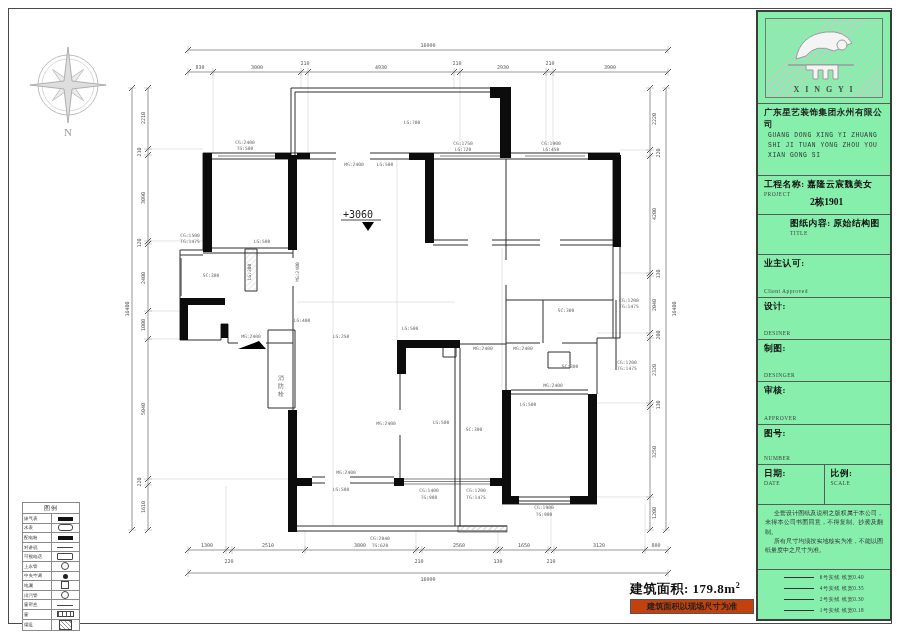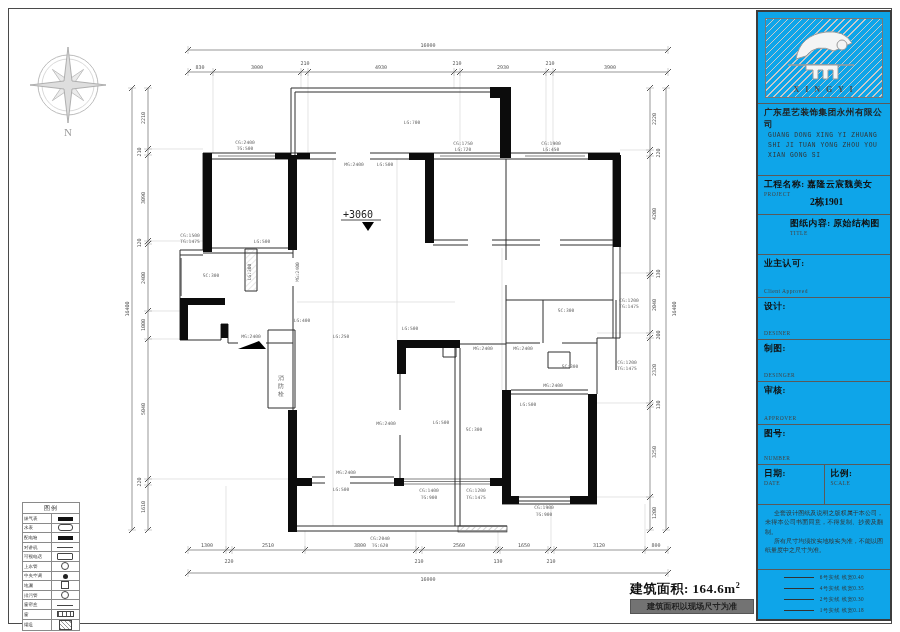--- a/index.html
+++ b/index.html
@@ -3,21 +3,21 @@
 <meta charset="utf-8">
 <style>
   html,body{margin:0;padding:0;background:#e8e8e8;}
   .sheet{position:relative;width:900px;height:632px;background:#fff;overflow:hidden;
          font-family:"Liberation Serif", serif;}
   .frame{position:absolute;left:8px;top:8px;width:882px;height:614px;border:1.5px solid #4a4a4a;}
   .plan-svg{position:absolute;left:0;top:0;}
 
   
   .tb{position:absolute;left:756px;top:10px;width:136px;height:611px;border:2px solid #3c3c3c;
-      background:#0ea5e9;display:flex;flex-direction:column;box-sizing:border-box;}
+      background:#86efac;display:flex;flex-direction:column;box-sizing:border-box;}
   .tb-sec{border-bottom:1px solid #5a5a5a;box-sizing:border-box;padding:3px 6px;position:relative;}
   .tb-logo{height:92px;display:flex;align-items:center;justify-content:center;padding:4px;}
   .logo-box{width:116px;height:78px;border:1px solid #777;
             background:repeating-linear-gradient(135deg,#c9c9c9 0 1px,transparent 1px 5px);
             position:relative;}
   .logo-text{position:absolute;left:0;right:0;bottom:3px;text-align:center;font-size:8px;
              letter-spacing:2px;color:#4c4c4c;font-weight:bold;}
   .tb-company{height:72px;font-family:Liberation Mono, monospace;}
   .cn-co{font-size:8.6px;font-weight:bold;color:#222;letter-spacing:0.5px;}
   .en-co{font-size:6.3px;color:#333;letter-spacing:0.6px;line-height:1.6;padding-left:4px;}
@@ -55,21 +55,21 @@
   .sym-window{width:15px;height:4px;border:0.8px solid #444;
      background:repeating-linear-gradient(90deg,#555 0 0.8px,transparent 0.8px 4px);}
   .sym-hatch{width:11px;height:8px;border:0.8px solid #444;
      background:repeating-linear-gradient(45deg,#9a9a9a 0 0.8px,transparent 0.8px 3px);}
 
   
   .area{position:absolute;left:630px;top:580px;width:124px;}
   .area-main{font-size:13px;font-weight:bold;color:#111;letter-spacing:0.5px;}
   .area-main sup{font-size:8px;}
   .area-note{margin-top:1px;border:1px solid #555;font-size:8.2px;color:#222;text-align:center;
-             padding:1px 2px;font-weight:bold;background:#737373;}
+             padding:1px 2px;font-weight:bold;background:#c2410c;}
 </style>
 </head>
 <body>
 
 <div class="sheet">
   <div class="frame"></div>
 
   <svg class="plan-svg" width="900" height="632" viewBox="0 0 900 632">
     <defs>
       <pattern id="hatchA" width="4" height="4" patternTransform="rotate(45)" patternUnits="userSpaceOnUse">
@@ -437,21 +437,21 @@
         </tr>
         <tr>
           <td>烟道</td>
           <td class="symcell"><span class="sym sym-hatch"></span></td>
         </tr>
       </tbody>
   </table>
 
   <div class="area">
     <div class="area-main">
-      <span>建筑面积: 164.6m</span><sup>2</sup>
+      <span>建筑面积: 179.8m</span><sup>2</sup>
     </div>
     <div class="area-note">建筑面积以现场尺寸为准</div>
   </div>
 
   <div class="tb">
     <div class="tb-sec tb-logo">
       <div class="logo-box">
         <svg width="116" height="78" viewBox="0 0 116 78">
           <path d="M30,40 Q34,16 60,13 Q78,11 86,24 L68,32 Q50,24 40,37 Z" fill="#f4f4f4" stroke="#9a9a9a" stroke-width="1"></path>
           <circle cx="76" cy="26" r="5" fill="#f4f4f4" stroke="#9a9a9a" stroke-width="1"></circle>

